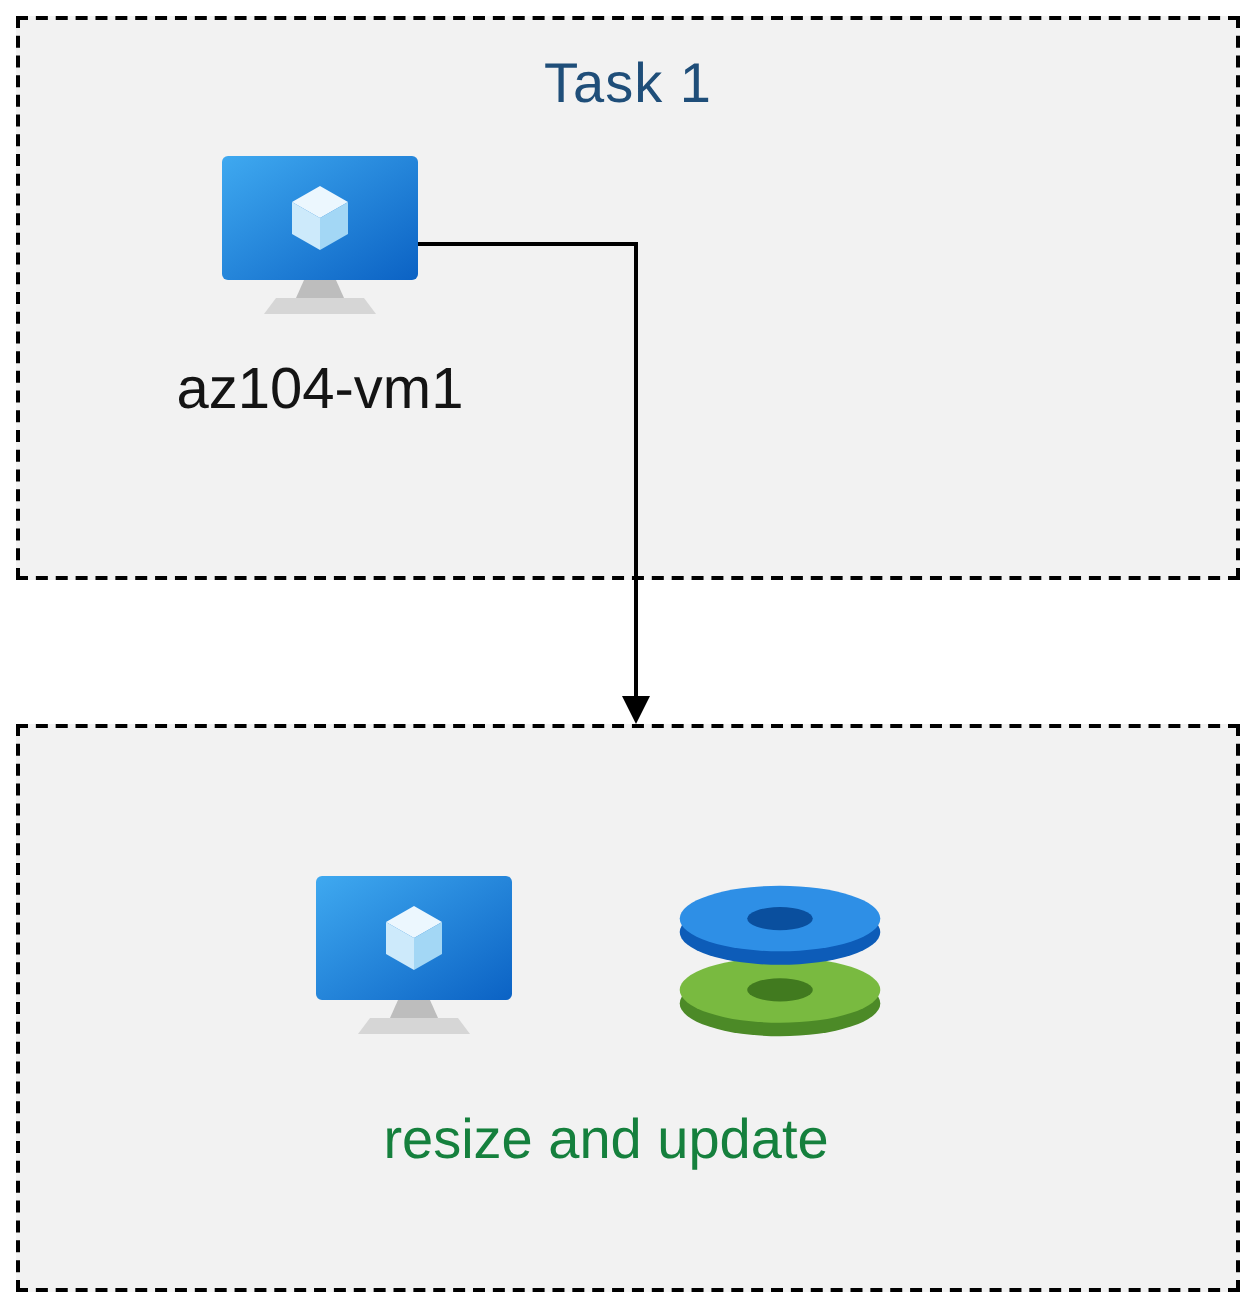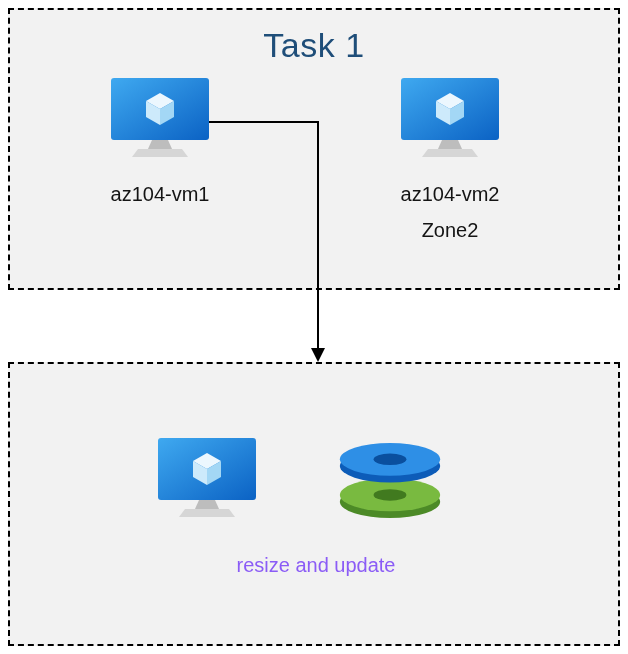--- a/index.html
+++ b/index.html
@@ -24,57 +24,57 @@
     border: 2px dashed #000000;
   }
   .task1-box { left: 8px; top: 8px; width: 612px; height: 282px; }
   .task2-box { left: 8px; top: 362px; width: 612px; height: 284px; }
   .task-title {
     position: absolute;
     left: 0;
     width: 100%;
     top: 16px;
     text-align: center;
-    font-size: 34px;
+    font-size: 28px;
     color: #1F4E79;
     letter-spacing: 0.5px;
   }
   .vm-group {
     position: absolute;
     text-align: center;
   }
   .vm-group .icon-wrap {
     display: inline-block;
   }
   .vm1-group { left: 50px; top: 68px; width: 200px; }
   .vm2-group { left: 340px; top: 68px; width: 200px; }
   .vm-label {
     margin-top: 10px;
-    font-size: 20px;
+    font-size: 29px;
     line-height: 36px;
     color: #141414;
   }
   .t2-vm-icon {
     position: absolute;
     left: 147px;
     top: 74px;
   }
   .t2-disk-icon {
     position: absolute;
     left: 326px;
     top: 72px;
   }
   .t2-caption {
     position: absolute;
-    left: 16px;
+    left: 3px;
     width: 580px;
     top: 190px;
     text-align: center;
-    font-size: 20px;
-    color: #8b5cf6;
+    font-size: 28px;
+    color: #15803d;
   }
   .arrow-overlay {
     position: absolute;
     left: 0;
     top: 0;
     pointer-events: none;
   }
 </style>
 </head>
 <body>
@@ -113,31 +113,20 @@
       <span class="icon-wrap">
         <svg width="100" height="84">
             <use href="#vm-icon"></use>
           </svg>
       </span>
       <div class="vm-label">
         <div>az104-vm1</div>
       </div>
     </div>
 
-    <div class="vm-group vm2-group">
-      <span class="icon-wrap">
-        <svg width="100" height="84">
-            <use href="#vm-icon"></use>
-          </svg>
-      </span>
-      <div class="vm-label">
-        <div>az104-vm2</div>
-        <div>Zone2</div>
-      </div>
-    </div>
   </div>
 
   <div class="task-box task2-box">
 
     <span class="t2-vm-icon">
       <svg width="100" height="84">
           <use href="#vm-icon"></use>
         </svg>
     </span>
 

